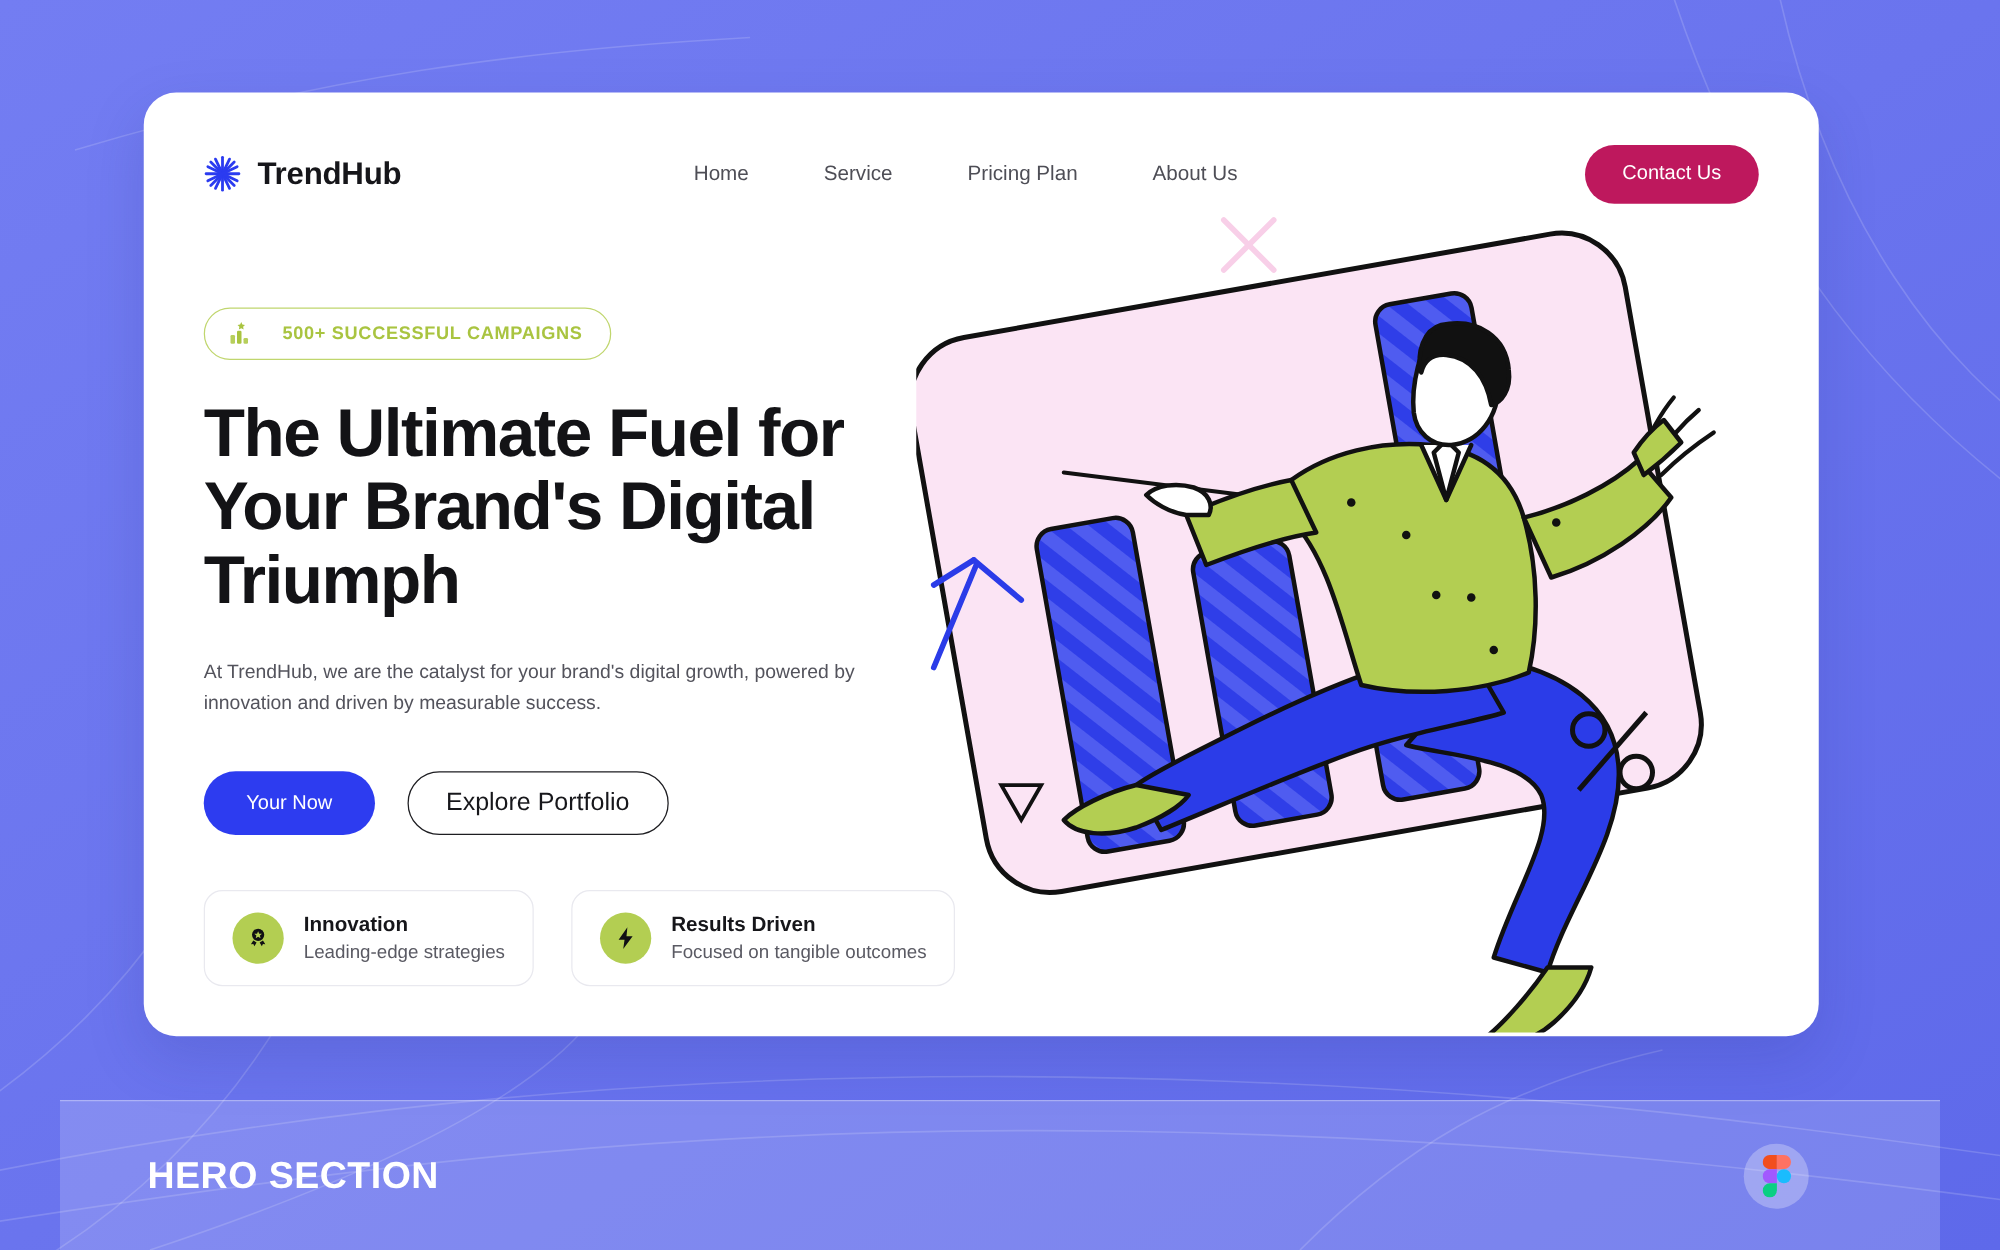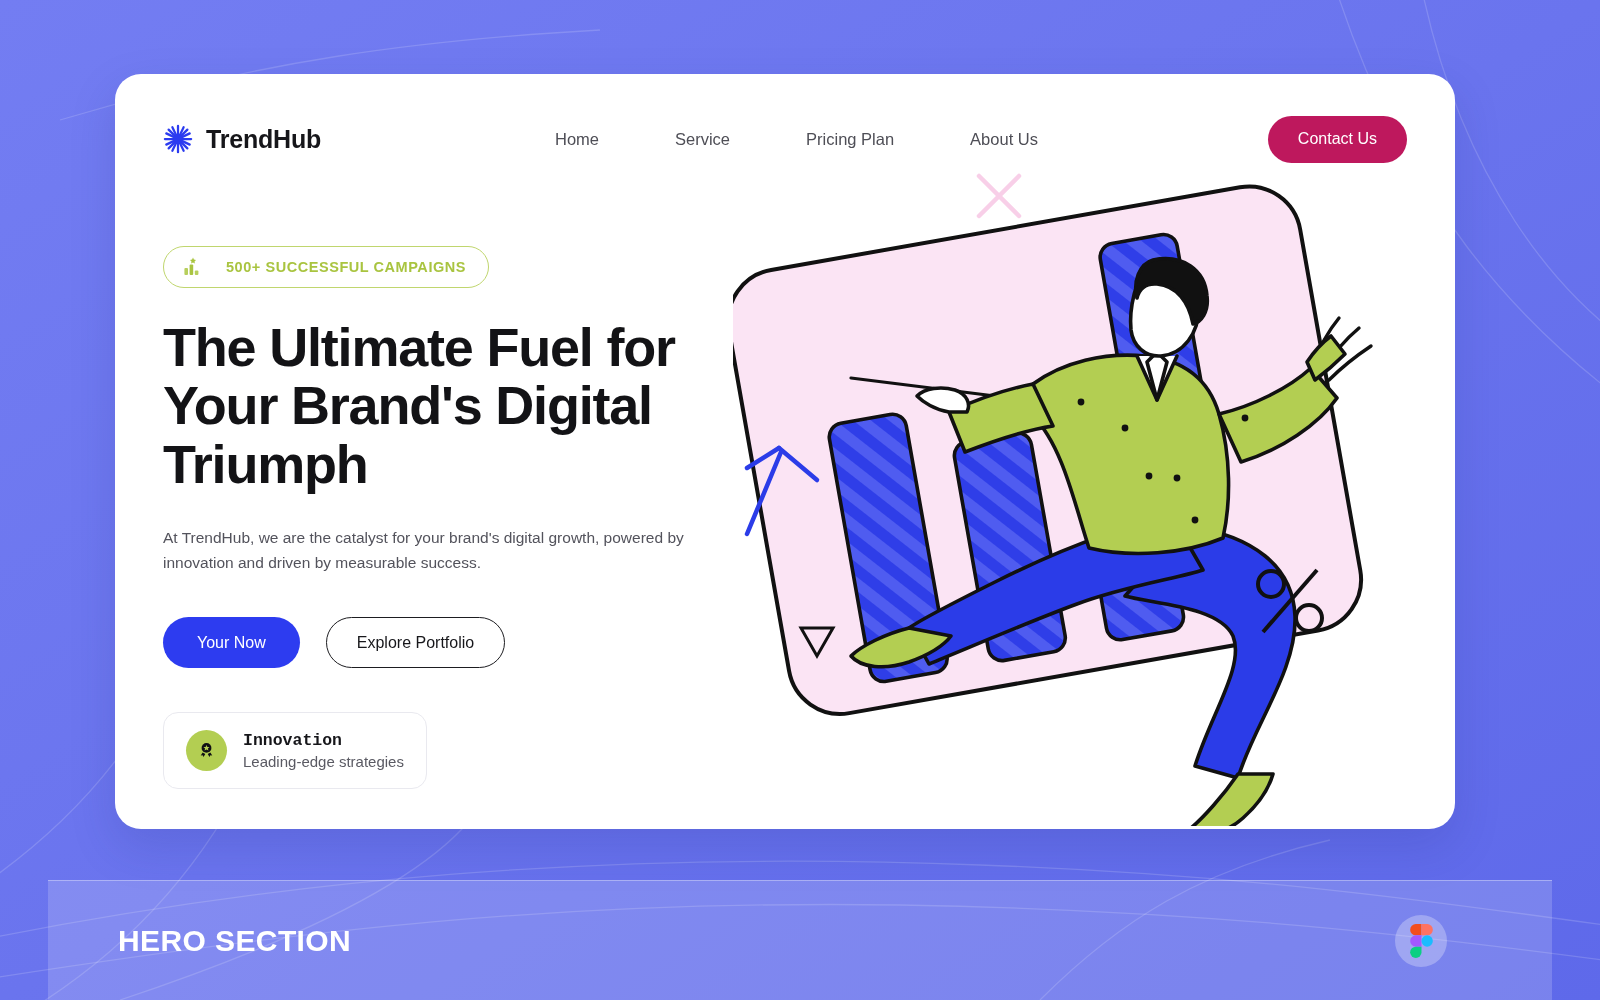--- a/index.html
+++ b/index.html
@@ -22,21 +22,21 @@
 
   
   .site-header {
     position:absolute; left:0; top:0; width:100%; height:130px;
     display:flex; align-items:center;
   }
   .brand { position:absolute; left:48px; display:flex; align-items:center; gap:13px; }
   .brand-mark { width:30px; height:30px; display:block; }
   .brand-name { font-size:25px; font-weight:bold; color:#16161a; letter-spacing:-.2px; }
 
-  .main-nav { position:absolute; left:440px; display:flex; align-items:center; gap:16px; }
+  .main-nav { position:absolute; left:440px; display:flex; align-items:center; gap:0; }
   .nav-link {
     font-size:16.5px; color:#4e4e56; padding:6px 0; margin-right:60px;
     white-space:nowrap; cursor:pointer; text-decoration:none;
   }
   .nav-link:last-child { margin-right:0; }
 
   .contact-btn {
     position:absolute; right:48px;
     background:#be185d; color:#fff; border:none;
     font-size:16px; font-family:inherit;
@@ -69,34 +69,34 @@
     font-size:15.5px; line-height:1.62; color:#53535c;
   }
 
   .cta-row { margin-top:42px; display:flex; align-items:center; gap:26px; }
   .btn-primary {
     background:#2d3cf0; color:#fff; border:none; font-family:inherit;
     font-size:16px; height:51px; padding:0 34px; border-radius:26px; cursor:pointer;
   }
   .btn-secondary {
     background:#fff; color:#17171b; border:1.5px solid #1d1d21; font-family:inherit;
-    font-size:16px; height:51px; padding:0 30px; border-radius:26px; cursor:pointer;
+    font-size:20px; height:51px; padding:0 30px; border-radius:26px; cursor:pointer;
   }
 
   .feature-row { position:absolute; left:48px; top:638px; display:flex; gap:30px; }
   .feature-card {
     display:flex; align-items:center; gap:16px;
     border:1.3px solid #e9e9ef; border-radius:15px;
     padding:17px 22px; background:#fff; min-width:180px;
   }
   .feature-icon {
     width:41px; height:41px; border-radius:50%; background:#b3ce52;
     display:flex; align-items:center; justify-content:center; flex:0 0 auto;
   }
-  .feature-title { font-size:16.5px; font-weight:bold; color:#16161a;font-family:Liberation Mono, monospace; }
+  .feature-title { font-size:16.5px; font-weight:bold; color:#16161a; }
   .feature-desc { font-size:15px; color:#5a5a63; margin-top:3px; }
 
   
   .hero-illustration { position:absolute; right:-8px; top:92px; width:730px; height:660px; }
 
   
   .footer-band {
     position:absolute; left:48px; bottom:0; width:1504px; height:120px;
     background:rgba(255,255,255,.17);
     border-top:1px solid rgba(255,255,255,.34);
@@ -197,20 +197,31 @@
           <polygon points="7.6,14.2 10.6,15.9 8.6,19.4 7.6,17.4 5.4,17.6"></polygon>
           <polygon points="16.4,14.2 13.4,15.9 15.4,19.4 16.4,17.4 18.6,17.6"></polygon>
         </svg>
       </span>
       <span>
         <span class="feature-title" style="display:block">Innovation</span>
         <span class="feature-desc" style="display:block">Leading-edge strategies</span>
       </span>
     </div>
 
+    <div class="feature-card">
+      <span class="feature-icon">
+        <svg width="21" height="21" viewBox="0 0 24 24">
+          <polygon points="13.6,2 5.6,13.4 11,13.4 9.8,22 18.4,10.2 12.8,10.2" fill="#101014"></polygon>
+        </svg>
+      </span>
+      <span>
+        <span class="feature-title" style="display:block">Results Driven</span>
+        <span class="feature-desc" style="display:block">Focused on tangible outcomes</span>
+      </span>
+    </div>
   </div>
 
   <svg class="hero-illustration" viewBox="0 0 730 660">
     <defs>
       <pattern id="barStripes" width="22" height="22" patternUnits="userSpaceOnUse" patternTransform="rotate(-42)">
         <rect width="22" height="22" fill="#2f3ee8"></rect>
         <rect width="11" height="22" fill="#4f5cf0"></rect>
       </pattern>
     </defs>
 

